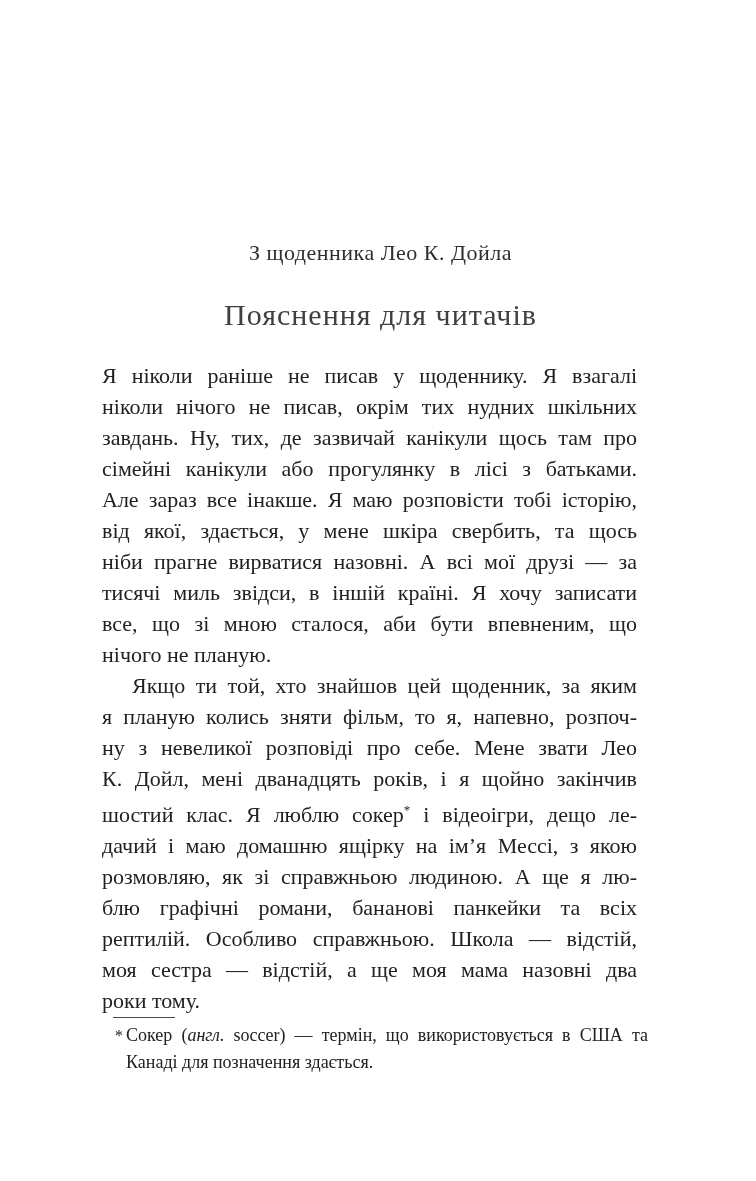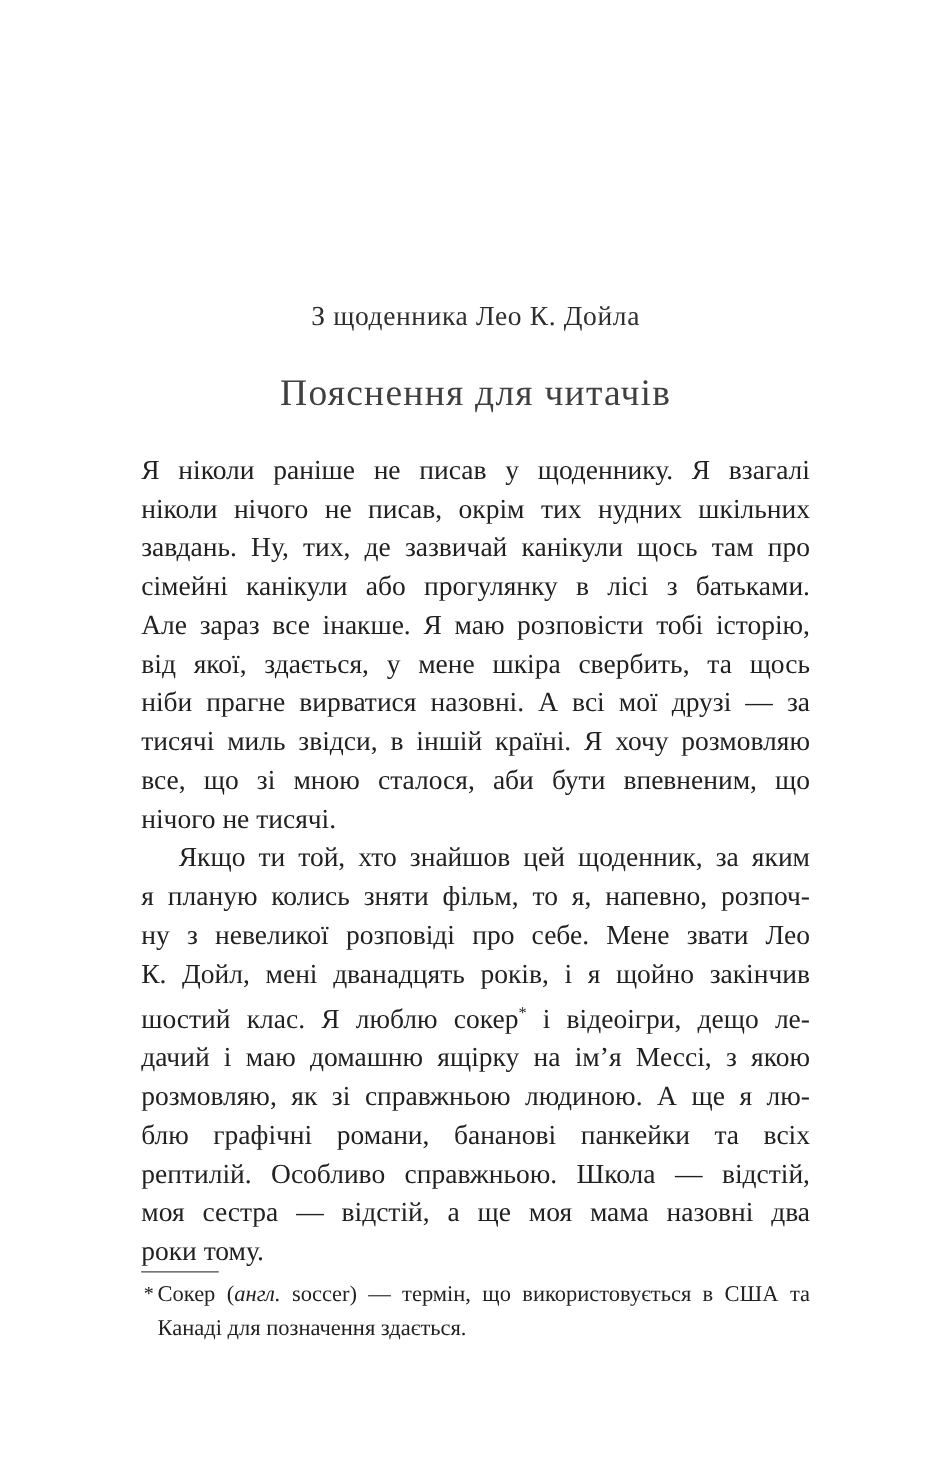--- a/index.html
+++ b/index.html
@@ -29,21 +29,21 @@
     top: 295px;
     width: 535px;
     text-align: center;
     font-size: 30px;
     line-height: 40px;
     letter-spacing: 1px;
     color: #404040;
   }
   .body-text {
     position: absolute;
-    left: 113px;
+    left: 102px;
     top: 360px;
     width: 535px;
     font-size: 22px;
   }
   .line {
     line-height: 31px;
     white-space: nowrap;
     text-align: justify;
     text-align-last: justify;
   }
@@ -105,23 +105,23 @@
   <div class="body-text">
 
     <div>
       <div class="line">Я ніколи раніше не писав у щоденнику. Я взагалі</div>
       <div class="line">ніколи нічого не писав, окрім тих нудних шкільних</div>
       <div class="line">завдань. Ну, тих, де зазвичай канікули щось там про</div>
       <div class="line">сімейні канікули або прогулянку в лісі з батьками.</div>
       <div class="line">Але зараз все інакше. Я маю розповісти тобі історію,</div>
       <div class="line">від якої, здається, у мене шкіра свербить, та щось</div>
       <div class="line">ніби прагне вирватися назовні. А всі мої друзі — за</div>
-      <div class="line">тисячі миль звідси, в іншій країні. Я хочу розмовляю</div>
+      <div class="line">тисячі миль звідси, в іншій країні. Я хочу записати</div>
       <div class="line">все, що зі мною сталося, аби бути впевненим, що</div>
-      <div class="line last">нічого не тисячі.</div>
+      <div class="line last">нічого не планую.</div>
     </div>
 
     <div>
       <div class="line indent">Якщо ти той, хто знайшов цей щоденник, за яким</div>
       <div class="line">я планую колись зняти фільм, то я, напевно, розпоч-</div>
       <div class="line">ну з невеликої розповіді про себе. Мене звати Лео</div>
       <div class="line">К. Дойл, мені дванадцять років, і я щойно закінчив</div>
       <div class="line"><span>шостий клас. Я люблю сокер</span><span class="fn-sup">*</span><span> і відеоігри, дещо ле-</span></div>
       <div class="line">дачий і маю домашню ящірку на ім’я Мессі, з якою</div>
       <div class="line">розмовляю, як зі справжньою людиною. А ще я лю-</div>

